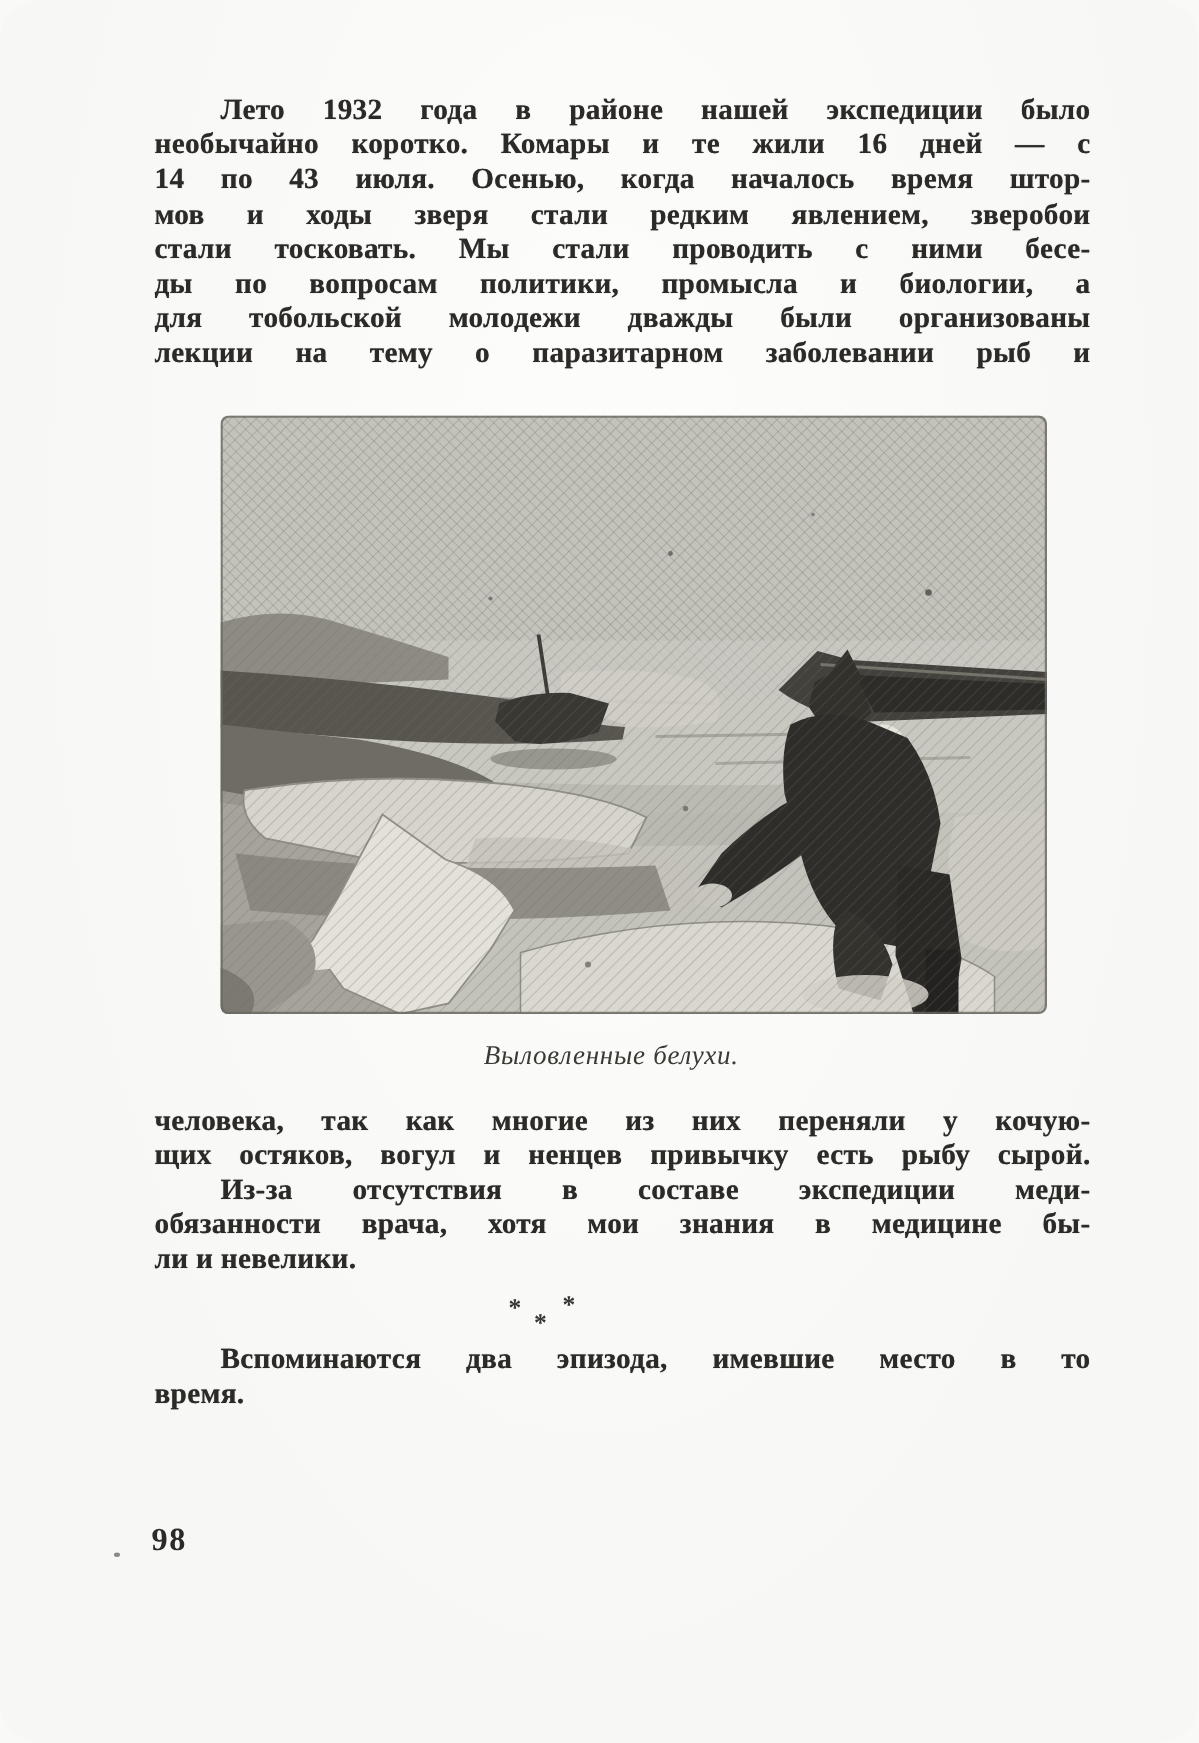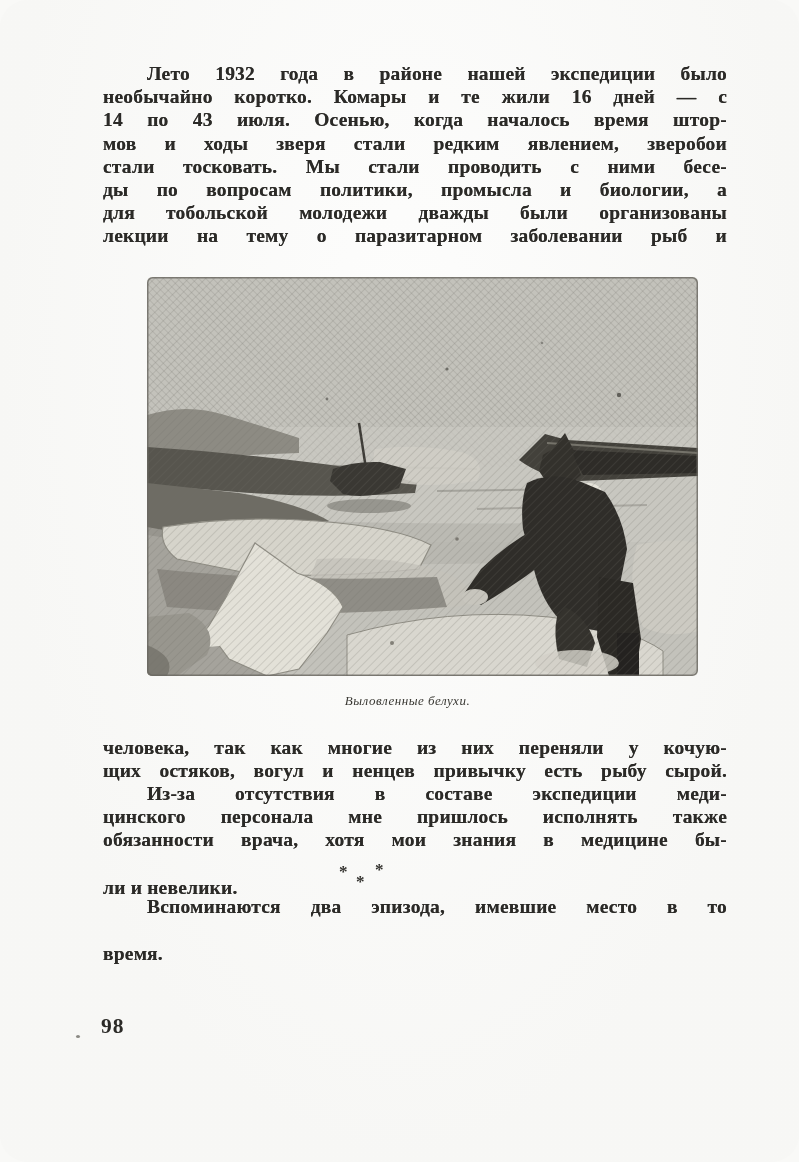--- a/index.html
+++ b/index.html
@@ -28,41 +28,40 @@
     text-shadow:0 0 0.5px rgba(43,42,39,0.75);
   }
   .line{
     text-align:justify;
     -moz-text-align-last:justify;
     text-align-last:justify;
   }
   .line.end{
     -moz-text-align-last:left;
     text-align-last:left;
-    margin-top:24px;
   }
   .line.indent{ text-indent:44px; }
   #para1{ top:62px; }
   #para2{ top:736px; }
   #para3{ top:782px; }
   #para4{ top:895px; }
   #para5{ top:941px; }
   figure{
     position:absolute;
     left:147px; top:277px;
     width:551px; margin:0; padding:0;
   }
   figure svg{ display:block; }
   figcaption{
     width:100%;
     margin-top:17px;
     text-align:center;
     transform:translateX(-15px);
     font-style:italic;
-    font-size:13px;
+    font-size:18px;
     letter-spacing:0.5px;
     color:#3a3934;
   }
   .asterism{
     position:absolute;
     left:103px; top:862px;
     width:624px; height:32px;
     font-size:17px;
     font-weight:bold;
     color:#33322e;
@@ -185,21 +184,20 @@
     <figcaption>Выловленные белухи.</figcaption>
   </figure>
 
   <div class="para" id="para2">
     <div class="line">человека, так как многие из них переняли у кочую-</div>
     <div class="line">щих остяков, вогул и ненцев привычку есть рыбу сырой.</div>
   </div>
 
   <div class="para" id="para3">
     <div class="line indent">Из-за отсутствия в составе экспедиции меди-</div>
-    <div class="line">цинского персонала мне пришлось исполнять также</div>
     <div class="line">обязанности врача, хотя мои знания в медицине бы-</div>
     <div class="line end">ли и невелики.</div>
   </div>
 
   <div class="asterism">
     <span class="s1">*</span>
     <span class="s2">*</span>
     <span class="s3">*</span>
   </div>
 

